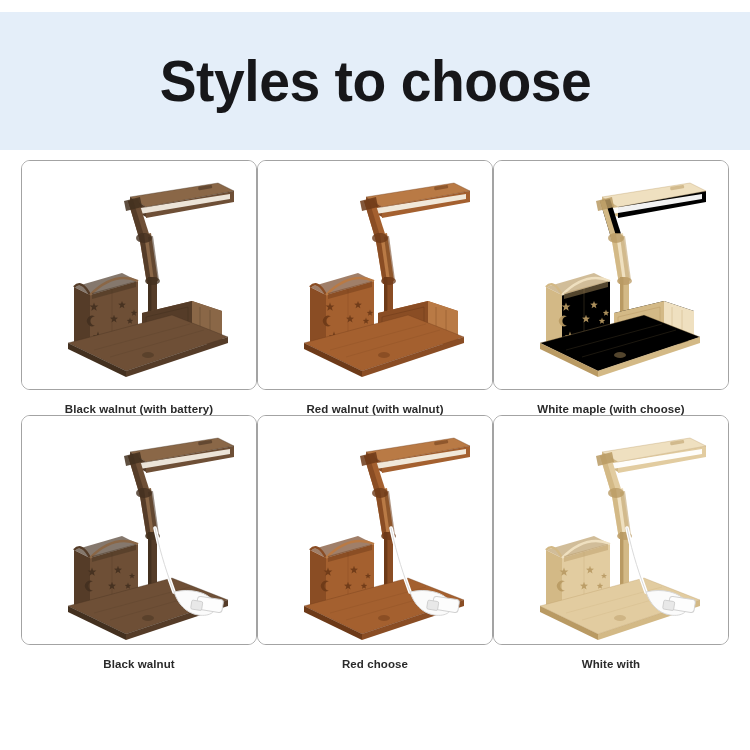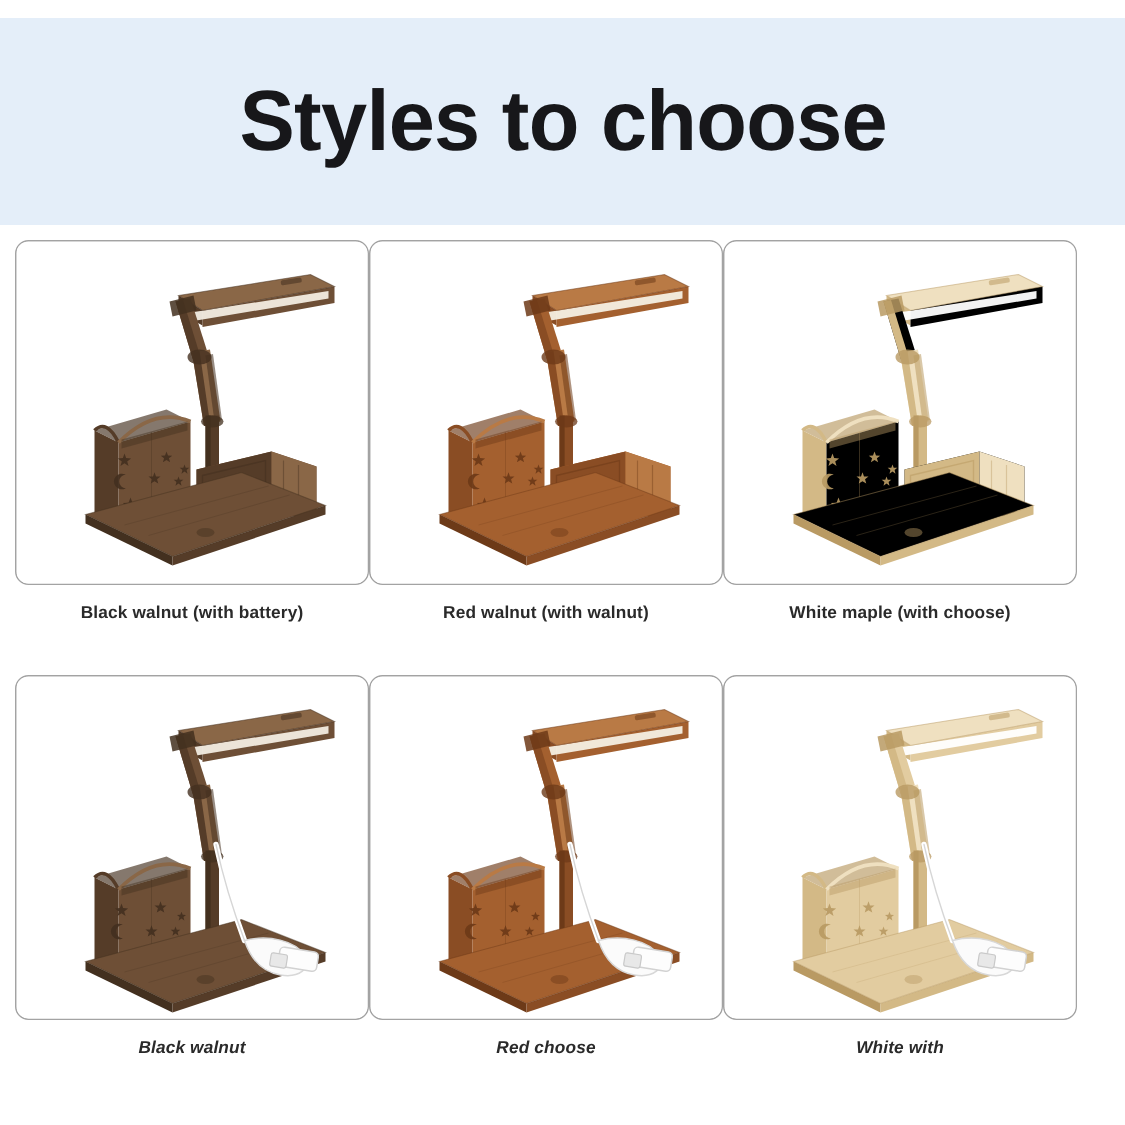--- a/index.html
+++ b/index.html
@@ -17,23 +17,23 @@
   }
   .header-title{
     font-size:57px;font-weight:bold;color:#17171a;
     letter-spacing:-0.5px;line-height:1;
     transform:scaleX(0.97);transform-origin:center;
     white-space:nowrap;
   }
 
   
   .grid{position:absolute;left:0;top:138px;width:750px;}
-  .row{display:flex;justify-content:flex-start;padding:0 10px;box-sizing:border-box;}
+  .row{display:flex;justify-content:center;padding:0 10px;box-sizing:border-box;}
   .row1{margin-top:22px;}
-  .row2{margin-top:35px;font-style:italic;}
+  .row2{}
   .cell{width:236px;display:flex;flex-direction:column;align-items:center;}
   .card{
     width:236px;height:230px;box-sizing:border-box;
     border:1.4px solid #a3a3a3;border-radius:9px;background:#ffffff;
     position:relative;overflow:hidden;
   }
   .caption{
     margin-top:13px;font-size:11.5px;font-weight:bold;color:#2a2a2a;
     text-align:center;white-space:nowrap;letter-spacing:0.1px;
   }

